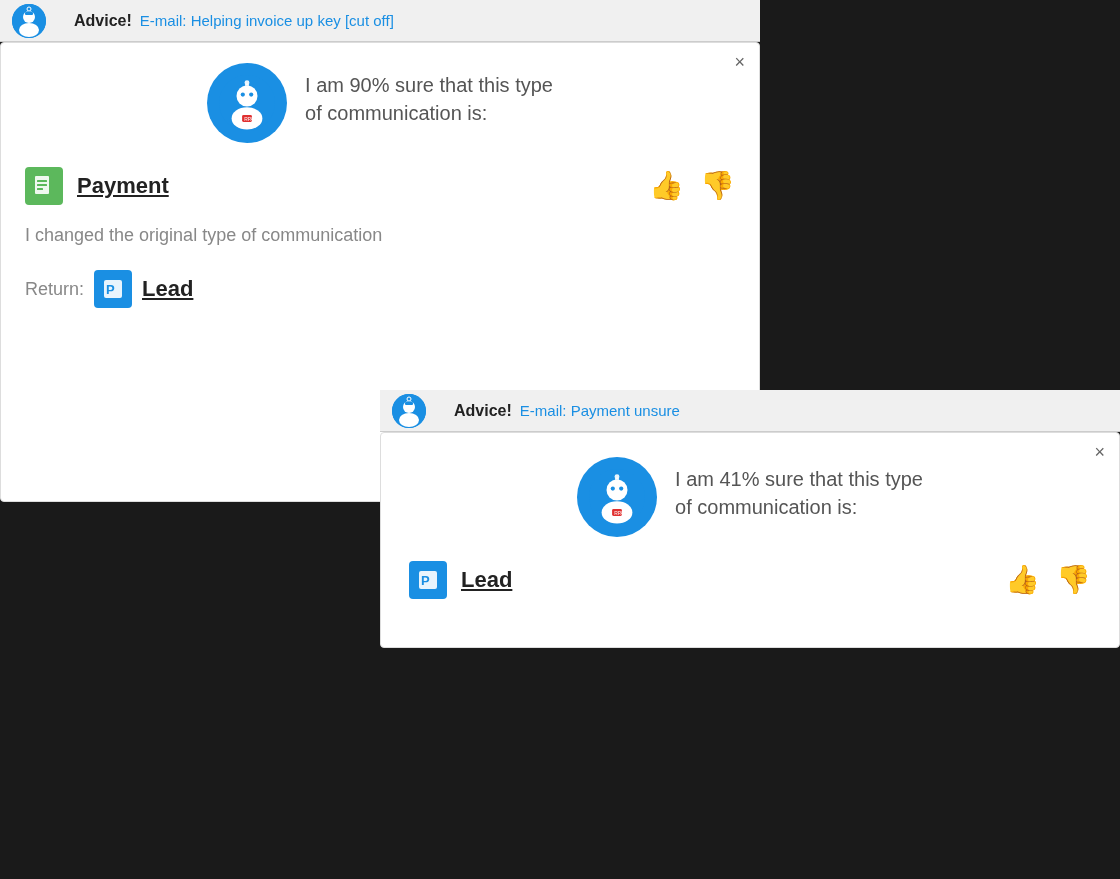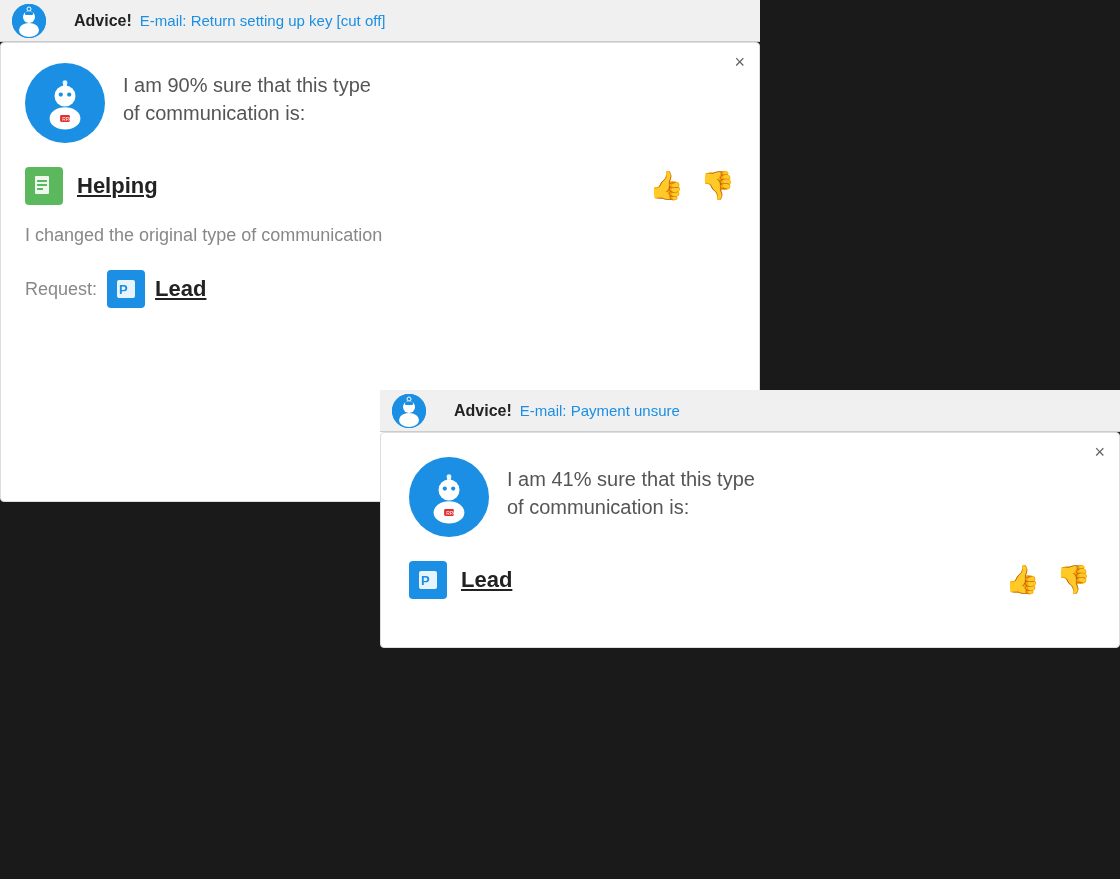--- a/index.html
+++ b/index.html
@@ -78,20 +78,21 @@
       background: none;
       border: none;
       line-height: 1;
     }
 
     .card-header {
       display: flex;
       align-items: flex-start;
       gap: 18px;
       margin-bottom: 24px;
+      justify-content: center;
     }
 
     .bot-avatar {
       width: 80px;
       height: 80px;
       border-radius: 50%;
       background: #1a8fe3;
       display: flex;
       align-items: center;
       justify-content: center;
@@ -219,21 +220,21 @@
     <svg viewBox="0 0 34 34" fill="none" xmlns="http://www.w3.org/2000/svg">
       <circle cx="17" cy="17" r="17" fill="#1a8fe3"></circle>
       <ellipse cx="17" cy="13" rx="6" ry="6" fill="#fff"></ellipse>
       <ellipse cx="17" cy="26" rx="10" ry="7" fill="#fff"></ellipse>
       <rect x="13" y="8" width="8" height="3" rx="1" fill="#1a8fe3"></rect>
       <rect x="15.5" y="5" width="3" height="4" rx="1" fill="#1a8fe3"></rect>
       <circle cx="17" cy="5" r="2" fill="#1a8fe3" stroke="#fff" stroke-width="1"></circle>
     </svg>
   </div>
   <span class="advice-label">Advice!</span>
-  <a class="email-link" href="#">E-mail: Return setting up key [cut off]</a>
+  <a class="email-link" href="#">E-mail: Helping invoice up key [cut off]</a>
 </div>
 
 <div class="card card-1">
   <button class="close-btn">×</button>
 
   <div class="card-header">
     <div class="bot-avatar">
       <svg viewBox="0 0 80 80" fill="none" xmlns="http://www.w3.org/2000/svg">
         <circle cx="40" cy="40" r="40" fill="#1a8fe3"></circle>
 
@@ -257,31 +258,31 @@
 
   <div class="comm-type-row">
     <div class="comm-icon-green">
       <svg width="24" height="24" viewBox="0 0 24 24" fill="none">
         <rect x="3" y="2" width="14" height="18" rx="1" fill="white" opacity="0.9"></rect>
         <rect x="5" y="6" width="10" height="2" rx="0.5" fill="#5cb85c"></rect>
         <rect x="5" y="10" width="10" height="2" rx="0.5" fill="#5cb85c"></rect>
         <rect x="5" y="14" width="6" height="2" rx="0.5" fill="#5cb85c"></rect>
       </svg>
     </div>
-    <span class="comm-type-label">Helping</span>
+    <span class="comm-type-label">Payment</span>
     <div class="feedback-icons">
       <button class="feedback-btn">👍</button>
       <button class="feedback-btn">👎</button>
     </div>
   </div>
 
   <div class="change-note">I changed the original type of communication</div>
 
   <div class="return-row">
-    <span>Request:</span>
+    <span>Return:</span>
     <div class="comm-icon-blue">
       <svg width="24" height="24" viewBox="0 0 24 24" fill="none">
         <rect x="3" y="3" width="18" height="18" rx="2" fill="white" opacity="0.9"></rect>
         <text x="5" y="17" font-size="13" font-weight="bold" fill="#1a8fe3" font-family="Arial">P</text>
       </svg>
     </div>
     <span class="comm-type-label">Lead</span>
   </div>
 </div>
 

